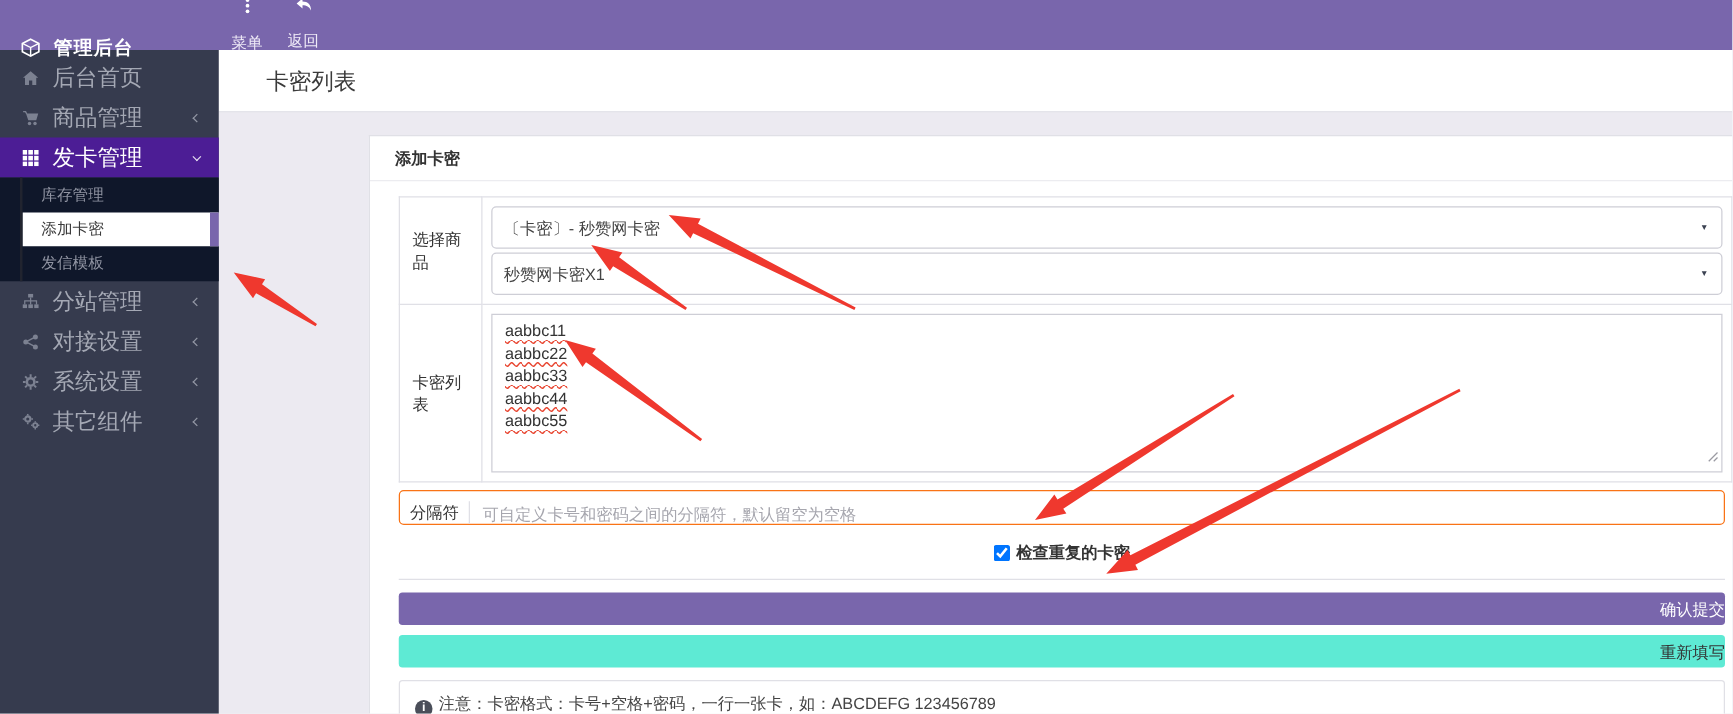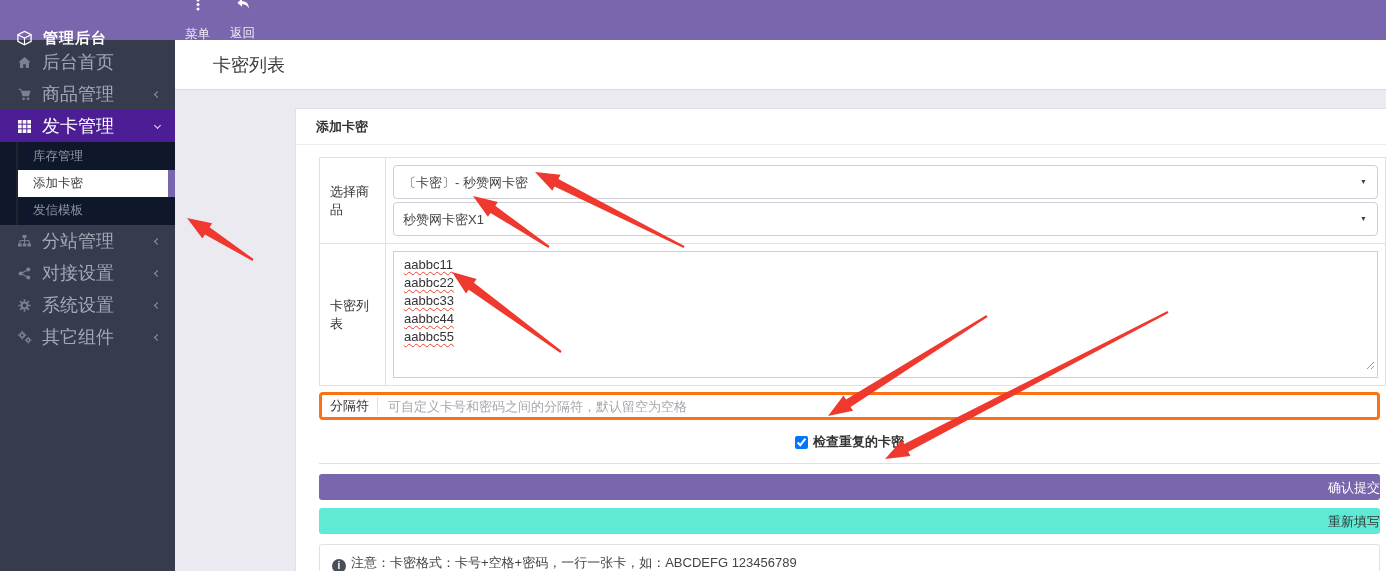--- a/index.html
+++ b/index.html
@@ -76,22 +76,22 @@
   }
   .card-line {
     display:block; width:max-content;
     text-decoration-line:underline; text-decoration-style:wavy;
     text-decoration-color:#E8442F; text-decoration-thickness:1px;
     text-underline-offset:2px;
   }
   .resize-grip { position:absolute; right:2px; bottom:2px; }
   
   .sep-group {
-    margin-top:6px; margin-right:6px; display:flex; align-items:center;
-    border:3px solid #f97316; border-radius:4px; height:28px; background:#fff;
+    margin-top:6px; margin-right:6px; display:flex; align-items:flex-end;
+    border:1px solid #f97316; border-radius:4px; height:28px; background:#fff;
   }
   .sep-label { padding:0 8px; border-right:1px solid #E0E0E6; display:flex; align-items:center; color:#333; }
   .sep-input {
     flex:1; border:none; outline:none; padding:0 10px; font-size:13px; color:#555;
     background:transparent; font-family:"Liberation Sans","DejaVu Sans",sans-serif;
   }
   .sep-input::placeholder { color:#A6A6AE; }
   
   .checkbox-row {
     margin-right:6px; padding:13px 0 12px; border-bottom:1px solid #E0E0E6;

